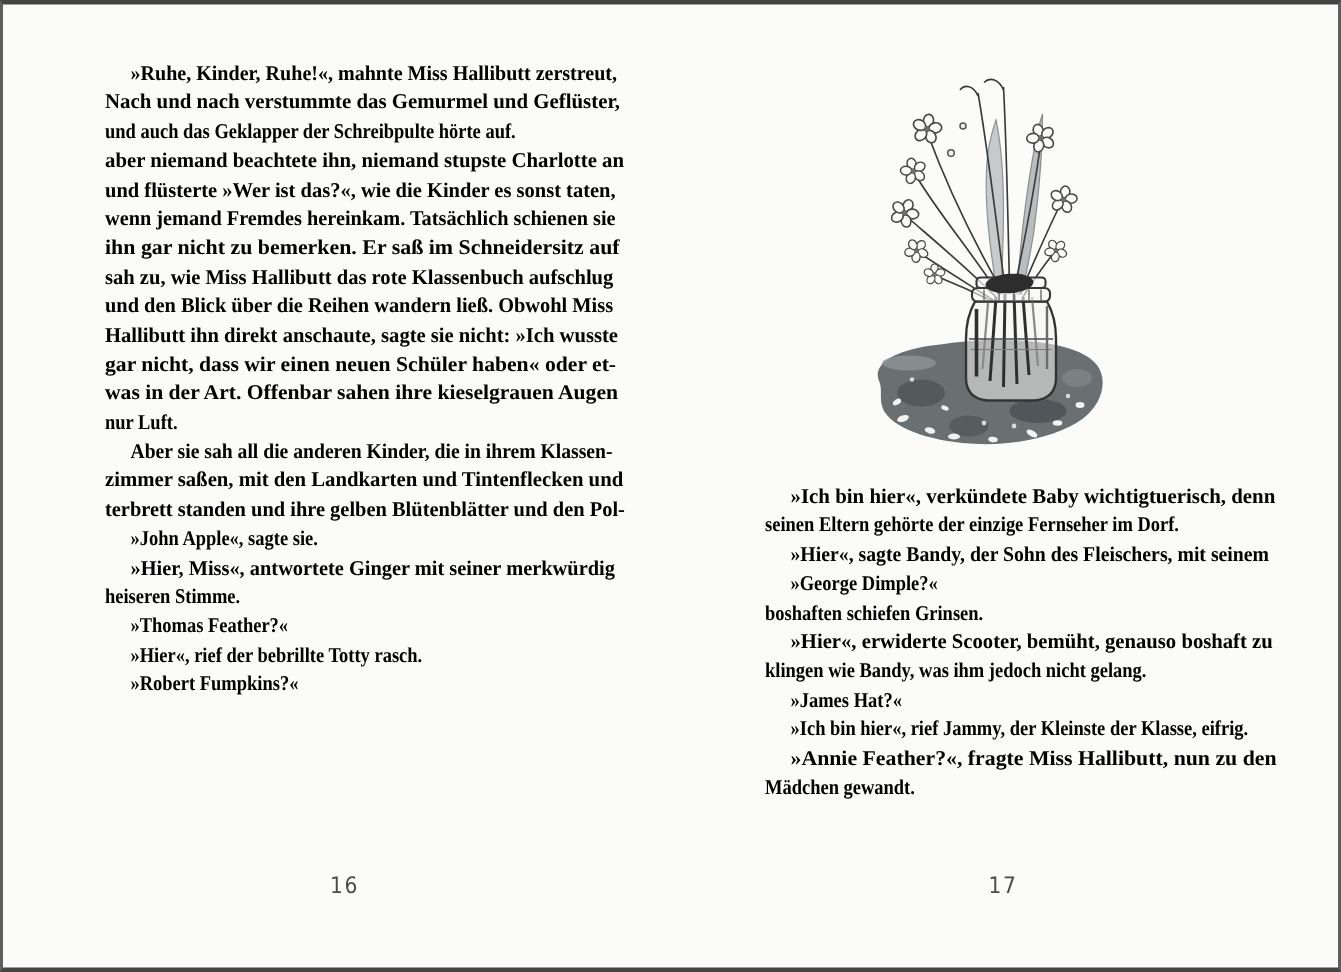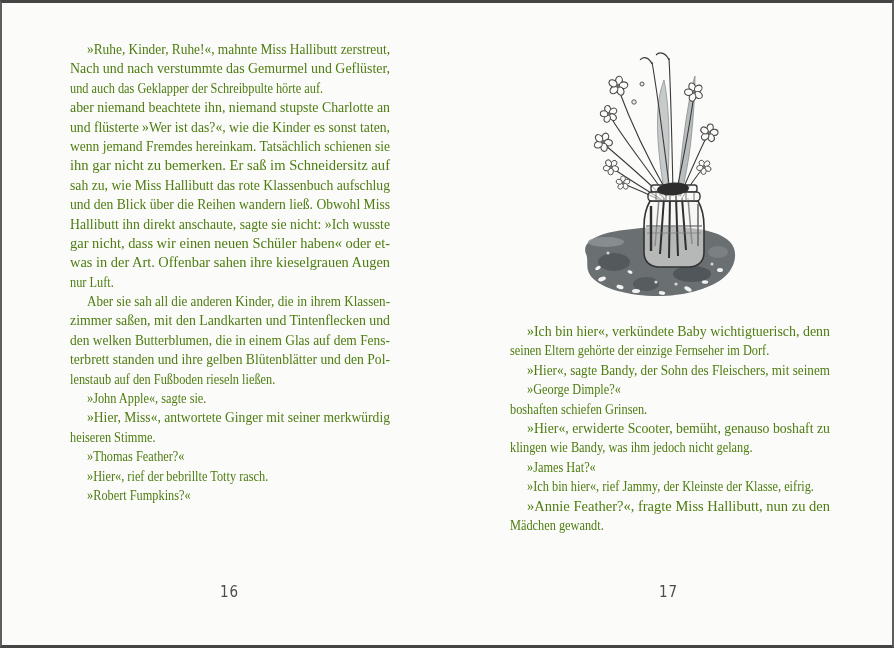--- a/index.html
+++ b/index.html
@@ -8,21 +8,21 @@
     background:#fbfbfa;
     font-family:"Liberation Serif","DejaVu Serif",serif;
   }
   .frame{
     position:absolute;inset:0;pointer-events:none;
     border-top:3px solid #454545;border-bottom:3px solid #454545;
     border-left:2px solid #5e5e5e;border-right:2px solid #5e5e5e;
   }
   .text-col{
     position:absolute;width:320px;
-    font-size:14px;line-height:19.4px;color:#4d7c0f;
+    font-size:14px;line-height:19.4px;color:#000000;font-weight:bold;
   }
   #col-left{left:70px;top:40px;}
   #col-right{left:510px;top:322px;}
   .line{height:19.4px;white-space:nowrap;overflow:visible;}
   .line.indent{padding-left:17px;}
   .line span{display:inline-block;transform-origin:0 50%;white-space:pre;}
   .pagenum{
     position:absolute;top:583px;
     font-family:"DejaVu Sans",sans-serif;font-size:13.5px;color:#4c4c4c;
     letter-spacing:1px;transform:scaleY(1.12);
@@ -45,23 +45,21 @@
     <div class="line"><span style="transform: scaleX(0.966311);">wenn jemand Fremdes hereinkam. Tatsächlich schienen sie</span></div>
     <div class="line"><span style="transform: scaleX(1.04192);">ihn gar nicht zu bemerken. Er saß im Schneidersitz auf</span></div>
     <div class="line"><span style="transform: scaleX(0.978593);">sah zu, wie Miss Hallibutt das rote Klassenbuch aufschlug</span></div>
     <div class="line"><span style="transform: scaleX(0.970524);">und den Blick über die Reihen wandern ließ. Obwohl Miss</span></div>
     <div class="line"><span style="transform: scaleX(0.980984);">Hallibutt ihn direkt anschaute, sagte sie nicht: »Ich wusste</span></div>
     <div class="line"><span style="transform: scaleX(1.03148);">gar nicht, dass wir einen neuen Schüler haben« oder et-</span></div>
     <div class="line"><span style="transform: scaleX(1.02847);">was in der Art. Offenbar sahen ihre kieselgrauen Augen</span></div>
     <div class="line"><span style="transform: scaleX(0.88);">nur Luft.</span></div>
     <div class="line indent"><span style="transform: scaleX(0.935005);">Aber sie sah all die anderen Kinder, die in ihrem Klassen-</span></div>
     <div class="line"><span style="transform: scaleX(0.986845);">zimmer saßen, mit den Landkarten und Tintenflecken und</span></div>
-    <div class="line"><span style="transform: scaleX(0.959251);">den welken Butterblumen, die in einem Glas auf dem Fens-</span></div>
     <div class="line"><span style="transform: scaleX(0.972875);">terbrett standen und ihre gelben Blütenblätter und den Pol-</span></div>
-    <div class="line"><span style="transform: scaleX(0.88);">lenstaub auf den Fußboden rieseln ließen.</span></div>
     <div class="line indent"><span style="transform: scaleX(0.88);">»John Apple«, sagte sie.</span></div>
     <div class="line indent"><span style="transform: scaleX(0.971008);">»Hier, Miss«, antwortete Ginger mit seiner merkwürdig</span></div>
     <div class="line"><span style="transform: scaleX(0.88);">heiseren Stimme.</span></div>
     <div class="line indent"><span style="transform: scaleX(0.88);">»Thomas Feather?«</span></div>
     <div class="line indent"><span style="transform: scaleX(0.88);">»Hier«, rief der bebrillte Totty rasch.</span></div>
     <div class="line indent"><span style="transform: scaleX(0.88);">»Robert Fumpkins?«</span></div>
   </div>
 
 <div id="col-right" class="text-col">
     <div class="line indent"><span style="transform: scaleX(0.994054);">»Ich bin hier«, verkündete Baby wichtigtuerisch, denn</span></div>

